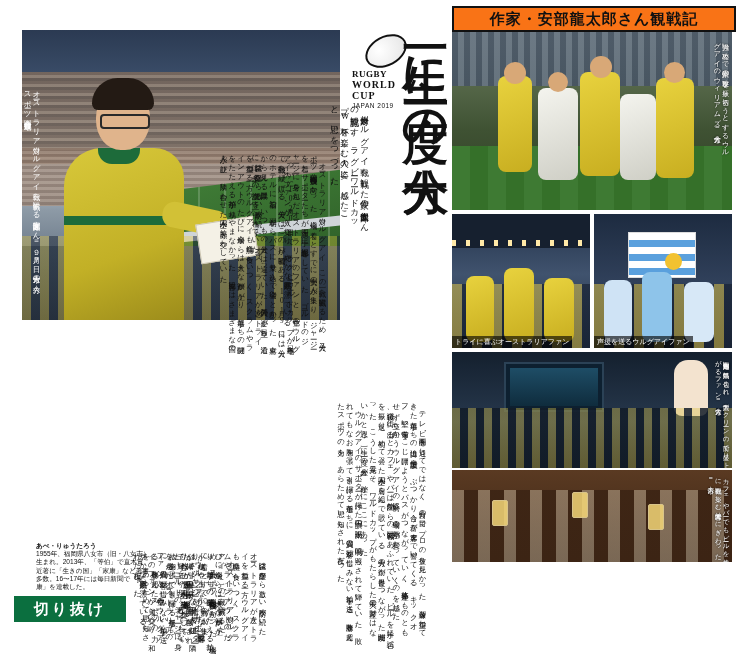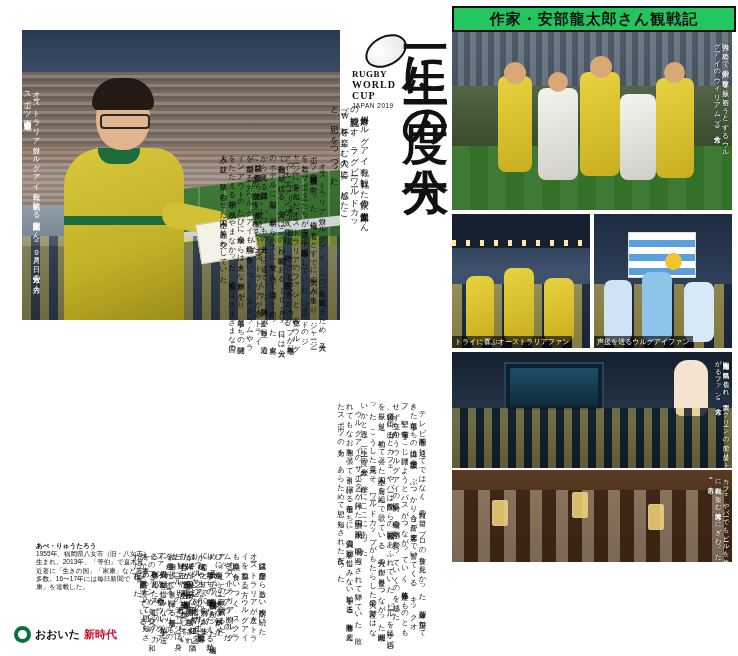--- a/index.html
+++ b/index.html
@@ -24,21 +24,21 @@
   .photo{position:absolute;overflow:hidden;background:#555;}
   .photo .cap{
     position:absolute;background:rgba(0,0,0,.62);color:#fff;
     font-size:7px;padding:1px 3px;font-family:"Liberation Sans",sans-serif;
     white-space:nowrap;
   }
 
   
   .hdr-banner{
     position:absolute;left:452px;top:6px;width:280px;height:22px;
-    border:2px solid #111;background:#22c55e;
+    border:2px solid #111;background:#f97316;
     display:flex;align-items:center;justify-content:center;
   }
   .hdr-banner span{
     font-family:"Liberation Serif", serif;
     font-weight:bold;font-size:15px;letter-spacing:1px;
   }
 
   
   #main-photo{left:22px;top:30px;width:318px;height:290px;}
   .mp-sky{position:absolute;inset:0;
@@ -277,20 +277,18 @@
   <div class="vtext col" style="left:176px;top:548px;height:98px;width:26px;">　ウルグアイのサポーターが掲げた国旗の太陽が、照明に照らされて輝いていた。敗れてもなお胸を張って引き揚げる選手たちに、満員の観客が惜しみない拍手を送る。勝敗を超えたスポーツの力を、あらためて思い知らされた夜だった。</div>
 
   <div class="vtext col" style="left:600px;top:470px;height:176px;width:26px;opacity:0;">　試合後、街に出るとカフェやバーは外国からの観戦客であふれていた。ビールを片手に試合を振り返り、初めて会った人同士が肩を組んで歌っている。大分の街が世界とつながった瞬間だった。こうした光景こそ、ワールドカップがもたらした最大の財産ではないかと思う。一生に一度の大分が、確かにここにあった。</div>
 
   <div id="bio-box">
     <div style="font-weight:bold;">あべ・りゅうたろう</div>
     <div>1955年、福岡県八女市（旧・八女市）生まれ。2013年、「等伯」で直木賞。近著に「生きの国」「家康」など著書多数。16〜17年には毎日新聞で「家康」を連載した。</div>
   </div>
 
   <div id="brand-logo">
-    <div class="bl-bot">
-      <div class="bl-mark"></div>
-      <div class="t1">おおいた</div>
-      <div class="t2">新時代</div>
+    <div class="bl-top">
+      <span>切り抜け</span>
     </div>
   </div>
 
 </div>
 
 </body></html>

